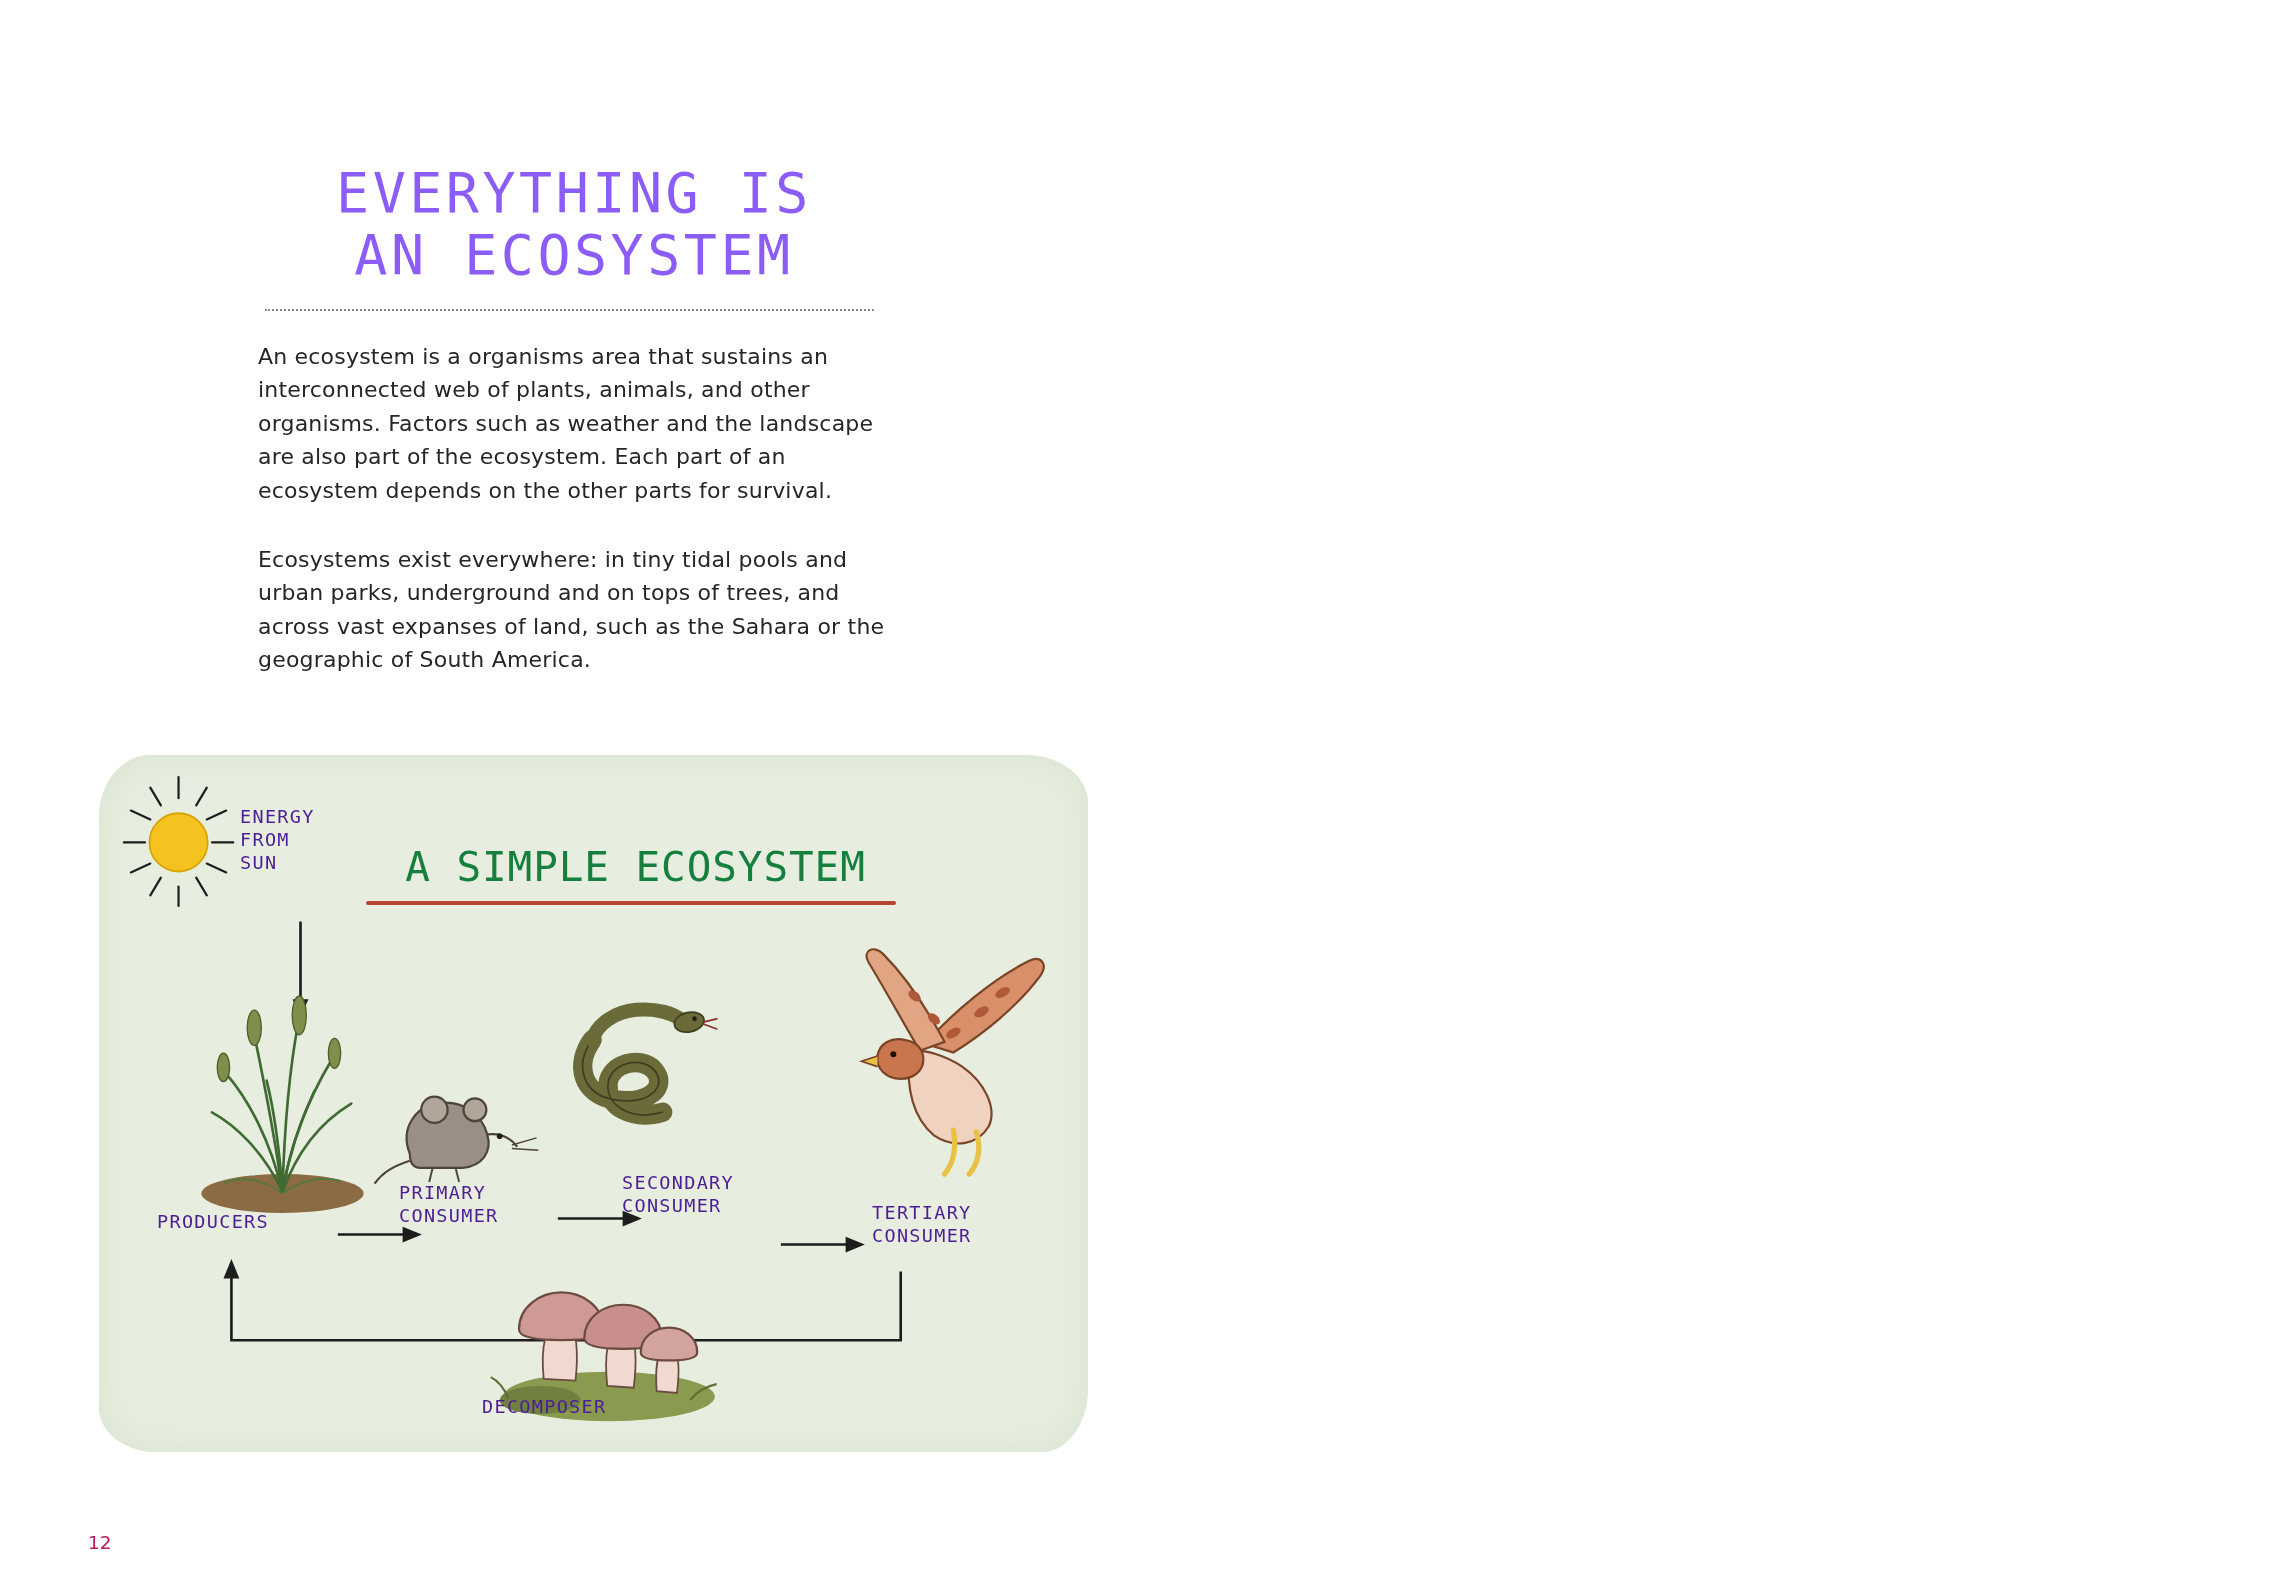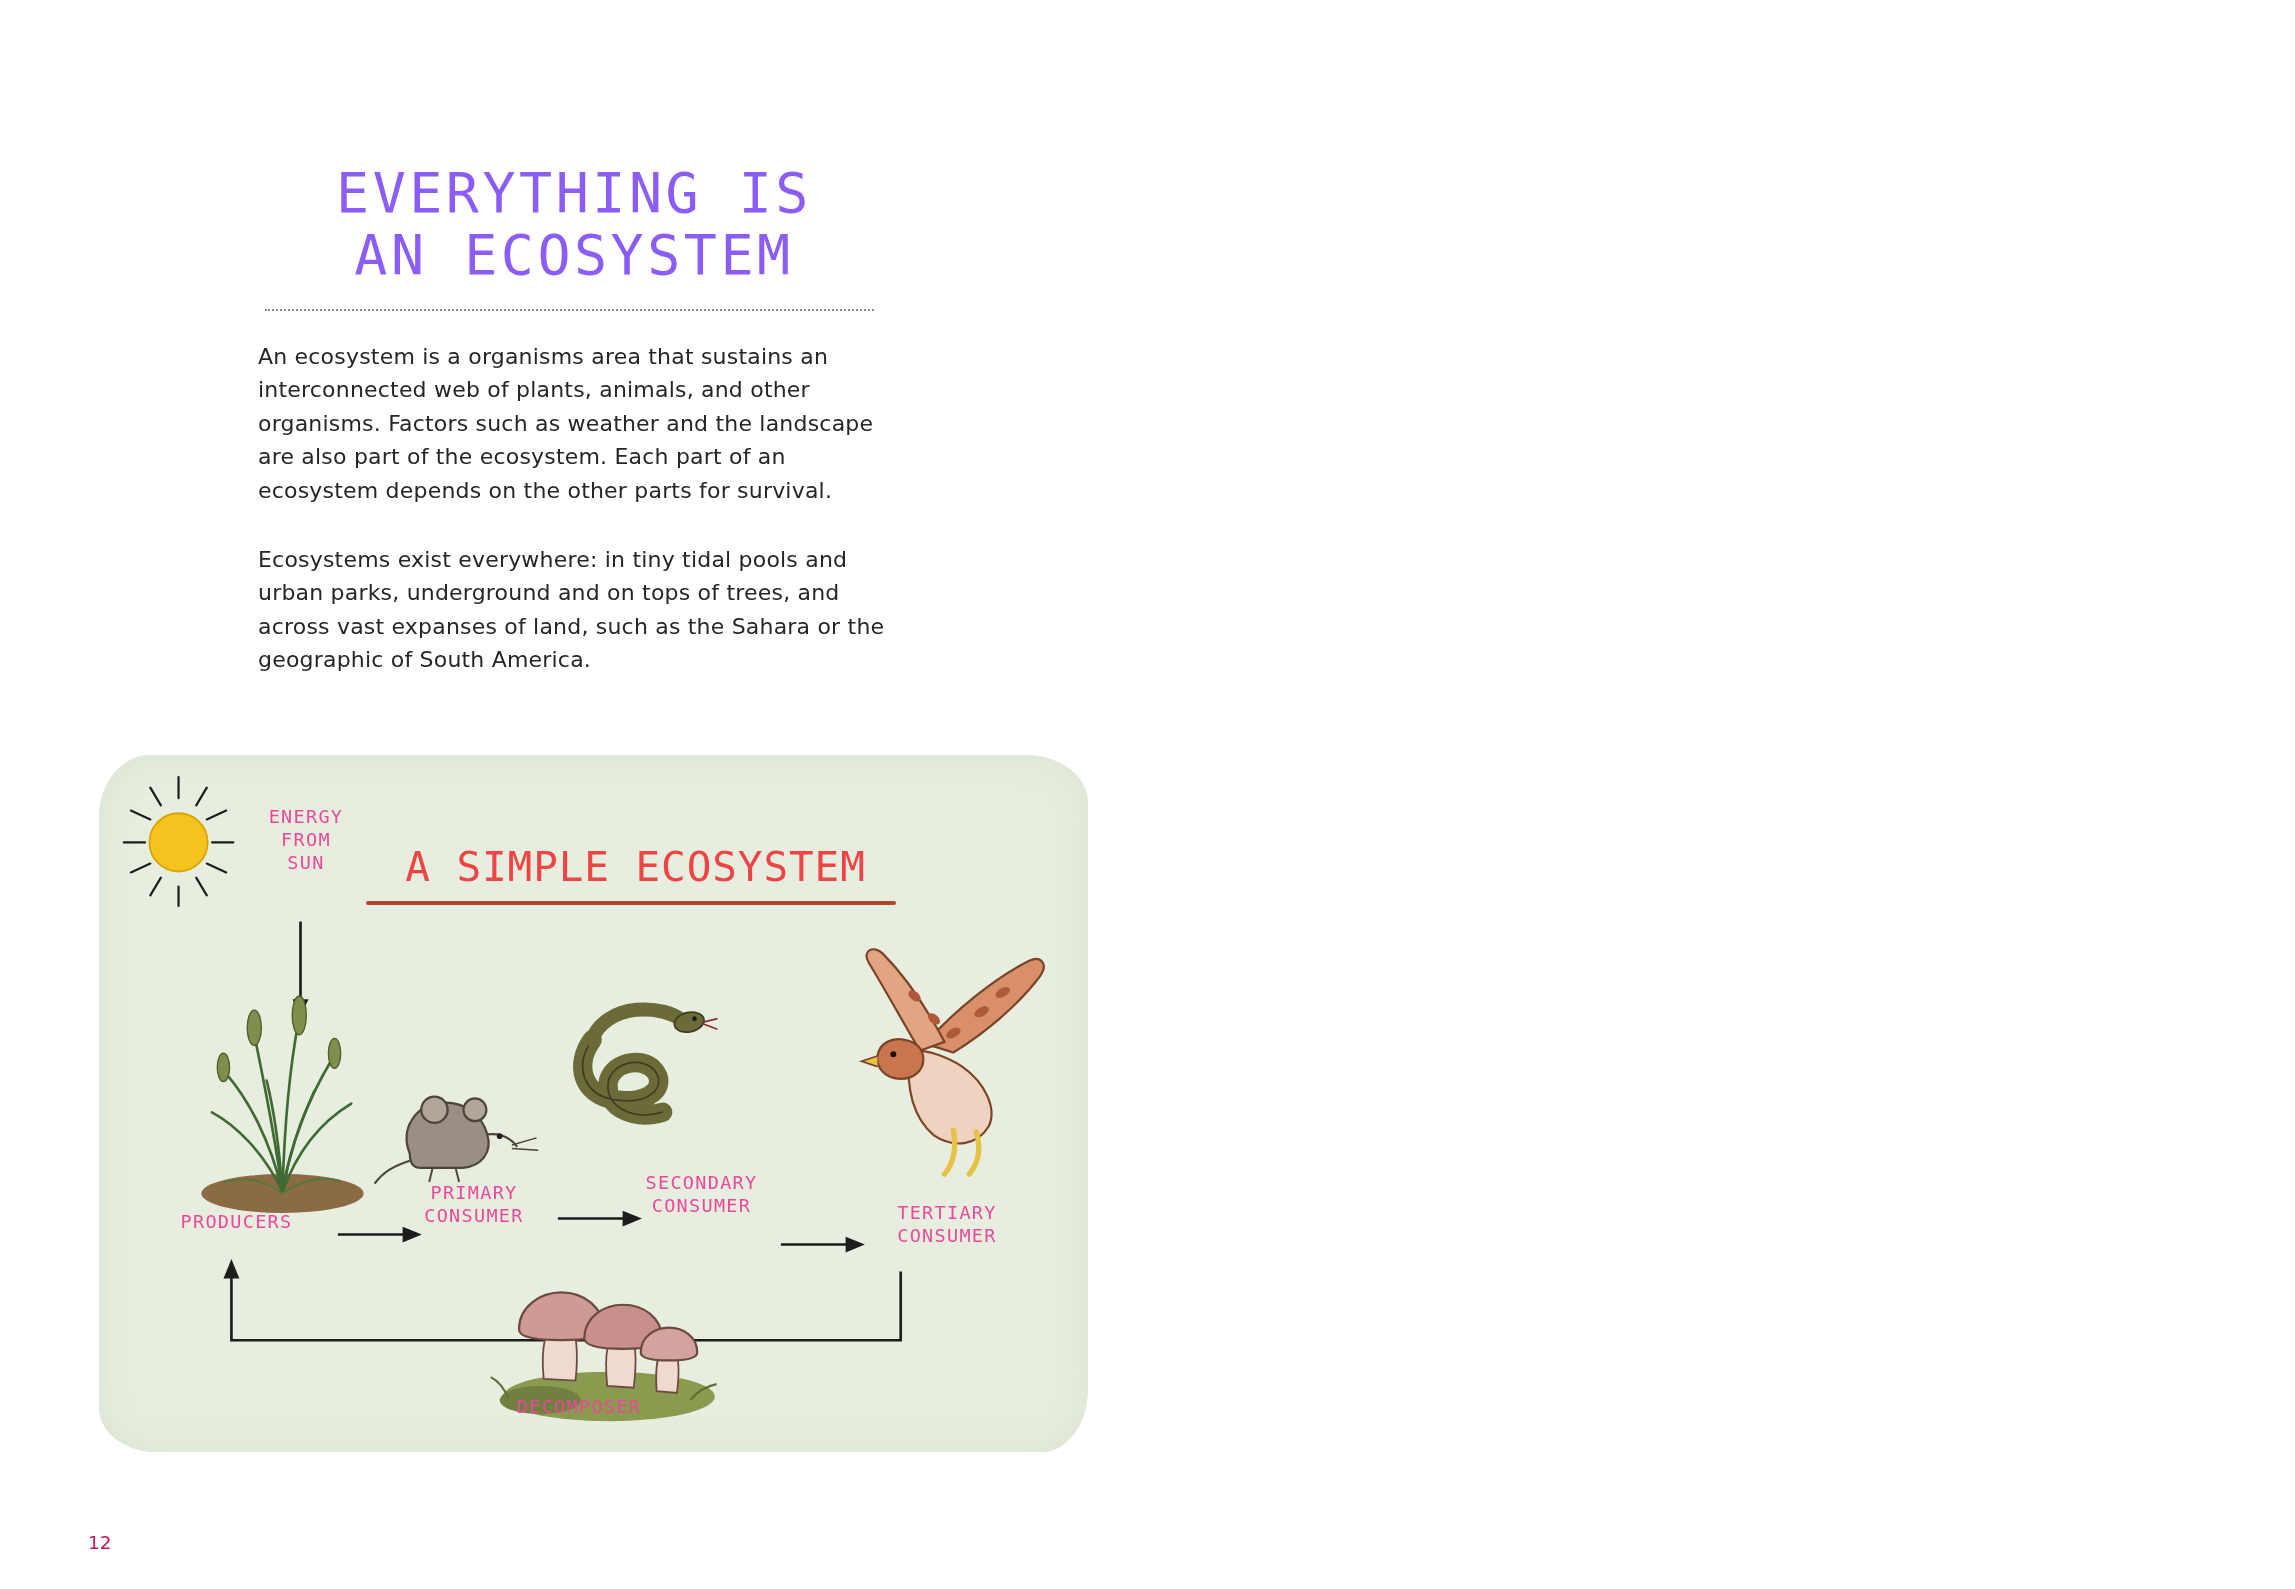--- a/index.html
+++ b/index.html
@@ -39,32 +39,32 @@
   
   .eco-panel{
     position:absolute;left:99px;top:755px;width:989px;height:697px;
     background:#e7eee0;
     border-radius:51px 62px 46px 57px / 62px 48px 64px 44px;
     box-shadow:inset 0 0 35px rgba(215,226,205,0.9);
   }
   .eco-title{
     position:absolute;left:353px;top:843px;width:565px;
     font-family:"DejaVu Sans Mono", monospace;
-    font-size:41px;letter-spacing:0.9px;color:#ef4444;text-align:center;
+    font-size:41px;letter-spacing:0.9px;color:#15803d;text-align:center;
   }
   .eco-title-underline{
     position:absolute;left:366px;top:901px;width:530px;height:3.5px;
     background:#b5452f;border-radius:2.6px;
   }
 
   .hand-label{
     position:absolute;
     font-family:"DejaVu Sans Mono", monospace;
-    font-size:18.5px;letter-spacing:1.3px;color:#ec4899;
-    text-transform:uppercase;line-height:1.25;text-align:center;
+    font-size:18.5px;letter-spacing:1.3px;color:#4c1d95;
+    text-transform:uppercase;line-height:1.25;
   }
   .energy-label{left:240px;top:805px;width:132px;}
   .lbl-producers{left:157px;top:1210px;width:159px;}
   .lbl-primary{left:399px;top:1181px;width:150px;}
   .lbl-secondary{left:622px;top:1171px;width:159px;}
   .lbl-tertiary{left:872px;top:1201px;width:150px;}
   .lbl-decomposer{left:482px;top:1395px;width:194px;}
 
   .pagenum{
     position:absolute;font-family:"DejaVu Sans", sans-serif;

